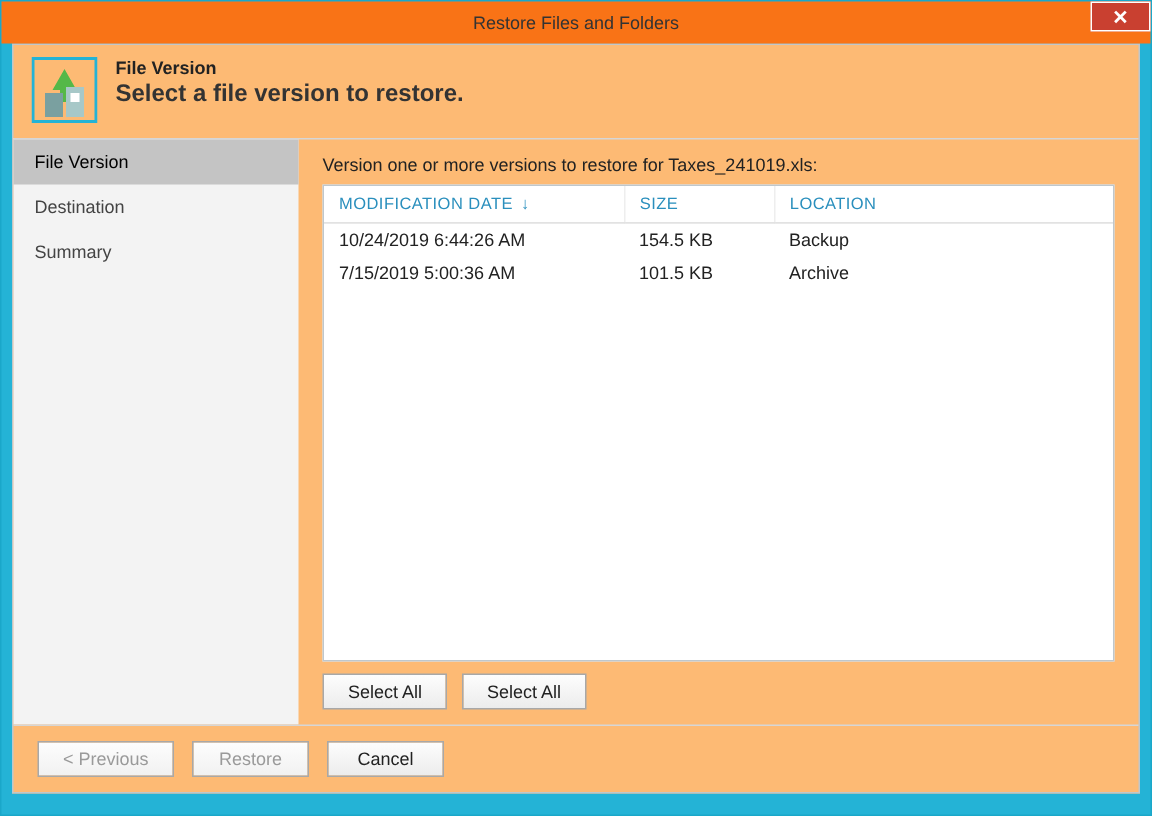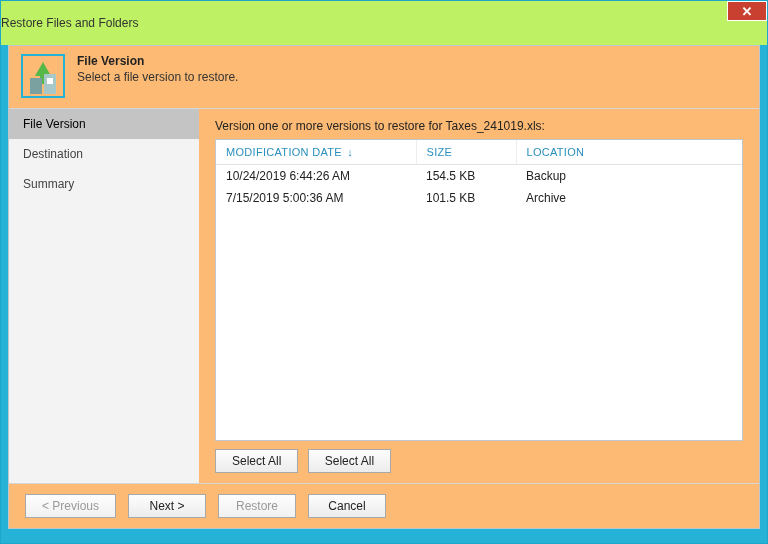--- a/index.html
+++ b/index.html
@@ -7,24 +7,25 @@
   body { width: 768px; height: 544px; background: #fff; }
 
   .outer {
     width: 768px; height: 544px;
     border: 1px solid #1aa7c9;
     background: #24b3d6;
     position: relative;
     display: flex; flex-direction: column;
   }
   .titlebar {
-    height: 44px;
-    background: #bef264;
+    height: 28px;
+    background: #f97316;
     display: flex;
     align-items: center;
+    justify-content: center;
     position: relative;
   }
   .titlebar .title {
     color: #333;
     font-size: 12px;
   }
   .titlebar .close-btn {
     position: absolute;
     top: 0; right: 0;
     width: 40px; height: 20px;
@@ -50,21 +51,21 @@
     display: flex;
     align-items: flex-start;
     padding: 8px 12px 10px 12px;
   }
   .header .icon-box {
     width: 44px; height: 44px;
     margin-right: 12px;
     display:flex; align-items:center; justify-content:center;
   }
   .header .page-title { font-weight: bold; font-size: 12px; }
-  .header .page-sub { font-size: 12px; color: #333; margin-top: 2px; }
+  .header .page-sub { font-size: 16px; color: #333; margin-top: 2px; font-weight: bold; }
 
   .body {
     flex: 1;
     display: flex;
     min-height: 0;
   }
   .sidebar {
     width: 190px;
     background: #f3f3f3;
     border-top: 1px solid #d6d6d6;
@@ -218,19 +219,18 @@
         </div>
         <div class="selbtns">
           <button class="btn">Select All</button>
           <button class="btn">Select All</button>
         </div>
       </div>
     </div>
 
     <div class="footer">
       <button class="btn" disabled="">&lt; Previous</button>
-      <button class="btn">Next &gt;</button>
       <button class="btn" disabled="">Restore</button>
       <button class="btn">Cancel</button>
     </div>
 
   </div>
 </div>
 
 </body></html>

